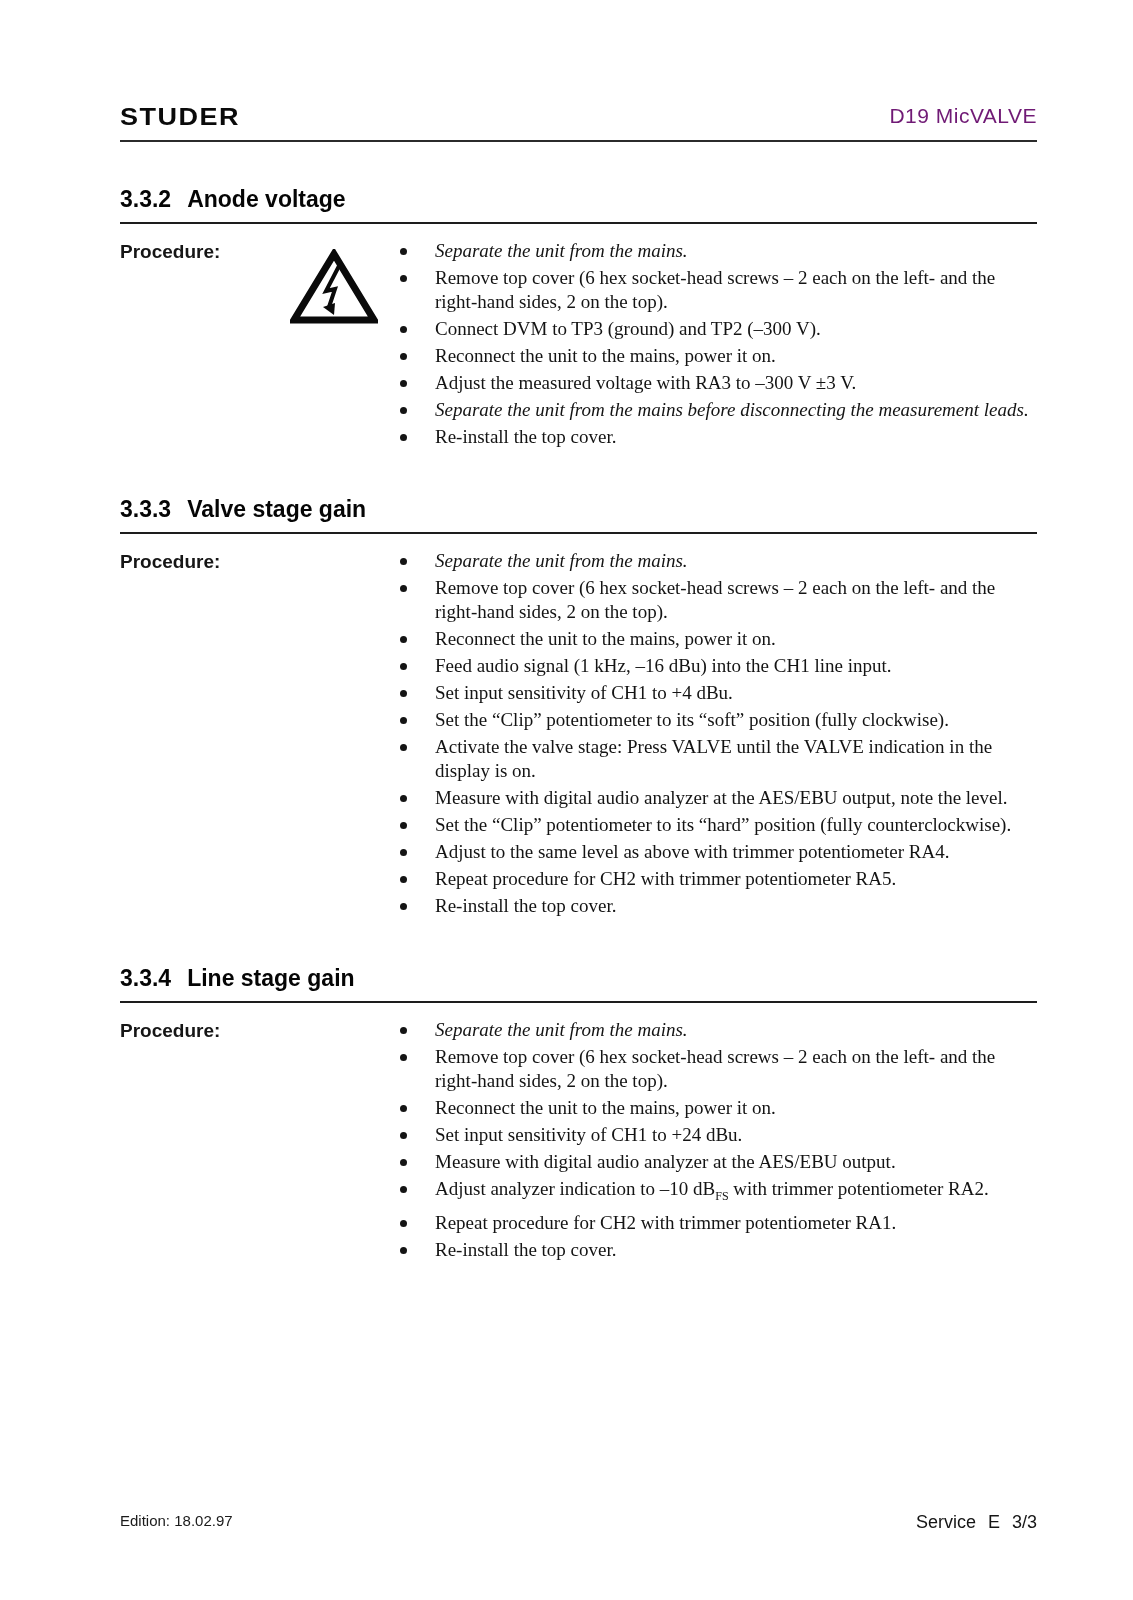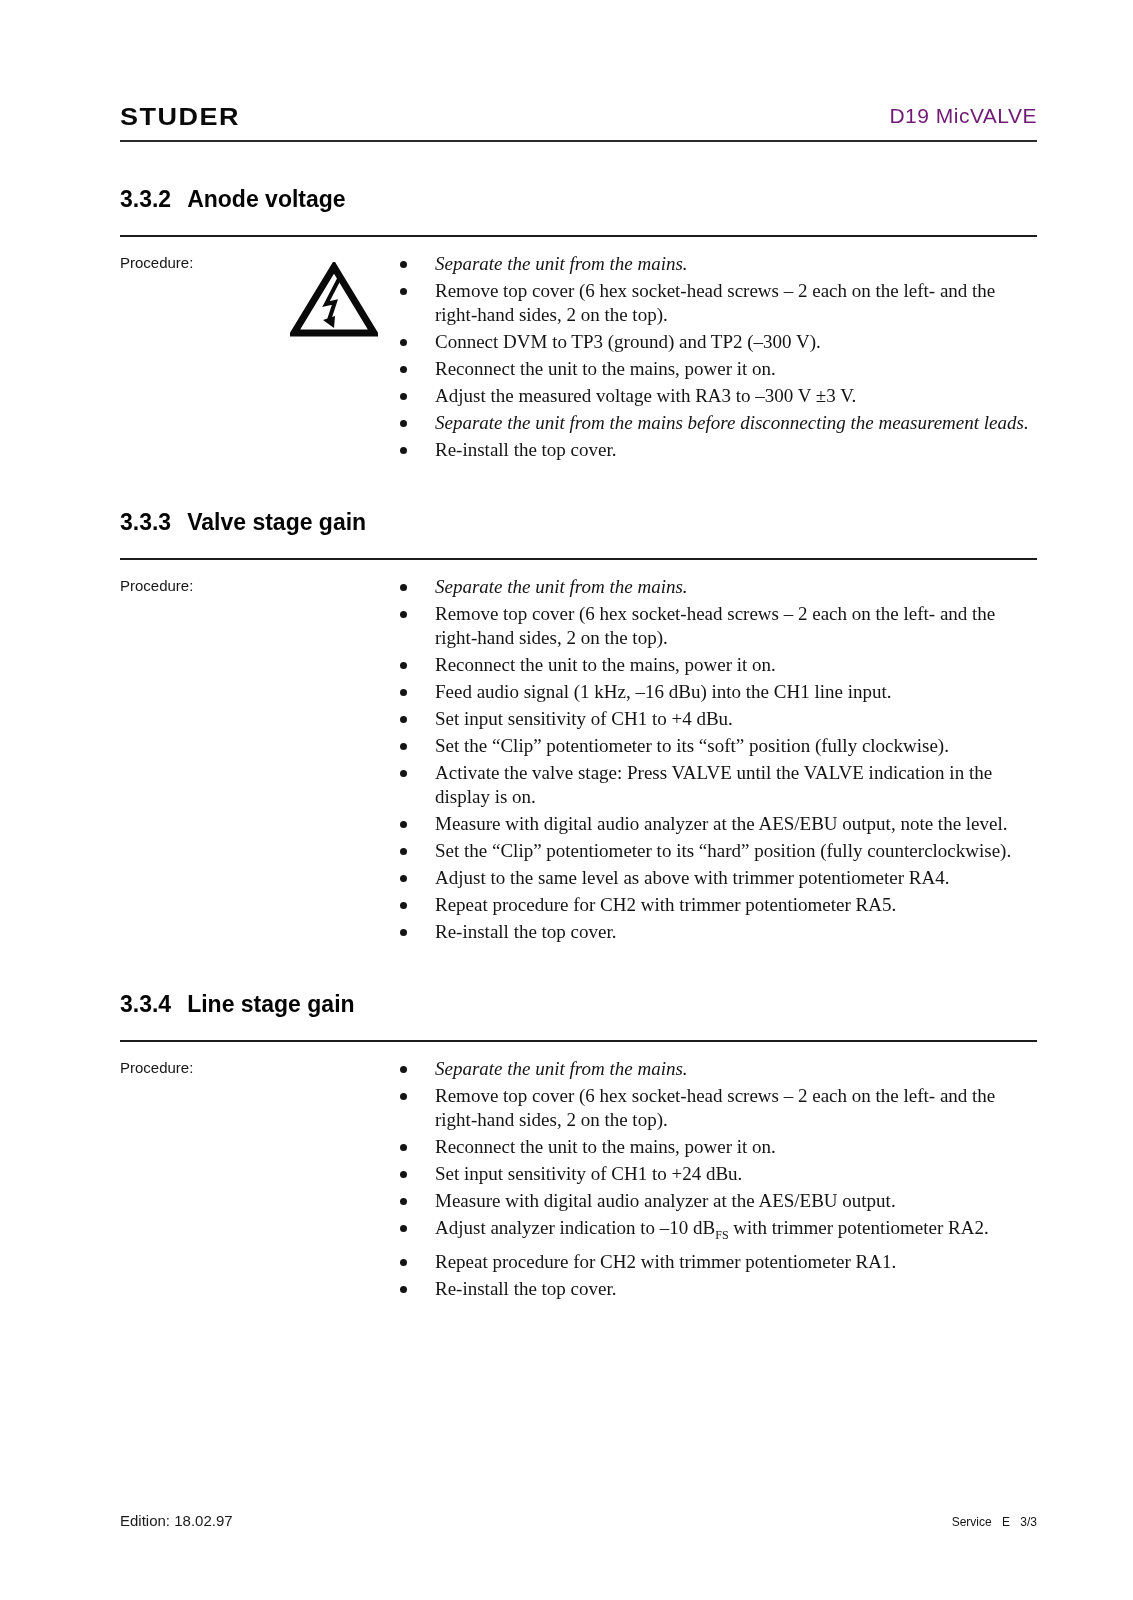--- a/index.html
+++ b/index.html
@@ -40,31 +40,31 @@
   }
   
   .section { margin-top: 44px; }
   .sec-head {
     display: flex;
     gap: 16px;
     font-weight: bold;
     font-size: 23px;
     color: #050505;
     border-bottom: 2.5px solid #1d1d1d;
-    padding-bottom: 22px;
+    padding-bottom: 9px;
   }
   .proc-row {
     display: grid;
     grid-template-columns: 170px 105px 1fr;
     margin-top: 15px;
     align-items: start;
   }
   .proc-label {
-    font-weight: normal;
-    font-size: 15px;
+    font-weight: bold;
+    font-size: 19px;
     padding-top: 2px;
   }
   .warn-cell { padding-top: 10px; }
   .warn-cell svg { display: block; }
   ul.steps { list-style: none; }
   ul.steps li {
     display: flex;
     margin-bottom: 3px;
   }
   .dot {
@@ -86,24 +86,24 @@
     vertical-align: sub;
   }
   
   .footer {
     position: absolute;
     left: 120px;
     right: 96px;
     top: 1512px;
     display: flex;
     justify-content: space-between;
-    align-items: flex-end;
+    align-items: flex-start;
   }
   .edition { font-size: 15px; color: #1a1a1a; }
-  .pageref { font-size: 12px; color: #151515; word-spacing: 7px; }
+  .pageref { font-size: 18px; color: #151515; word-spacing: 7px; }
 </style>
 </head>
 <body>
 
 <div class="page">
 
   <div class="hdr">
     <span class="logo">STUDER</span>
     <span class="doctitle">D19 MicVALVE</span>
   </div>

